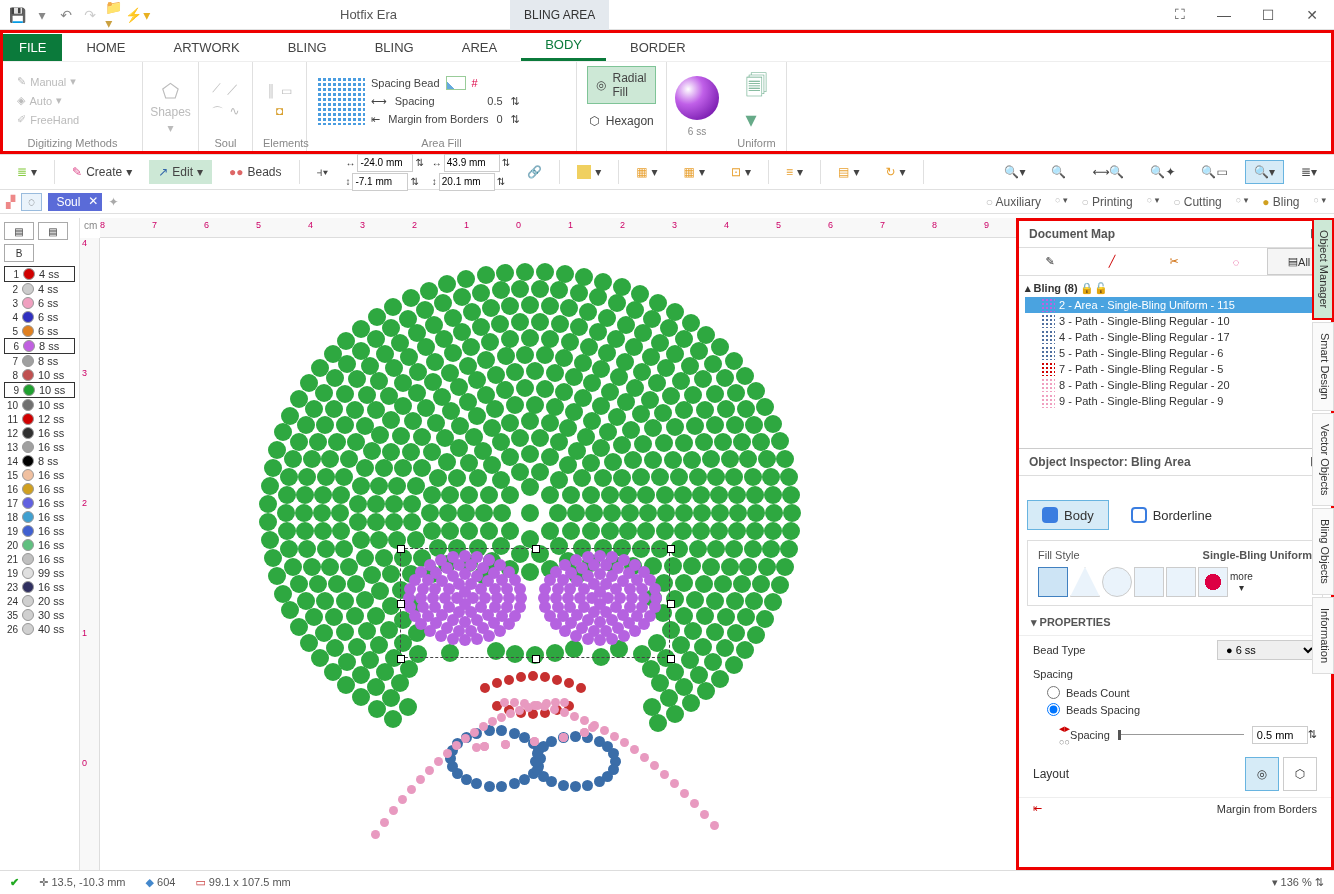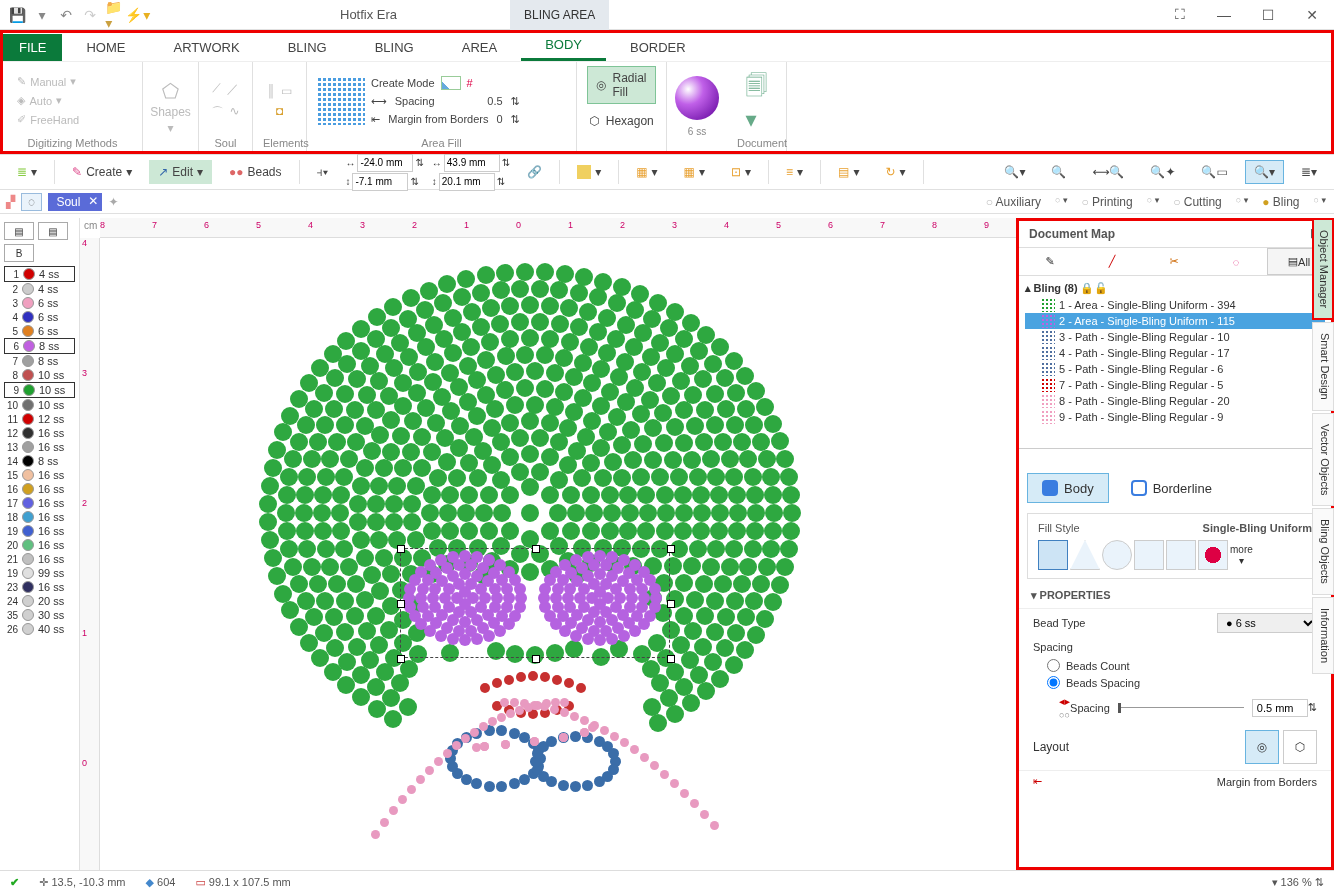--- a/index.html
+++ b/index.html
@@ -184,21 +184,21 @@
             <span style="color:#d8a030">◘</span>
           </div>
       </div>
       <div class="glabel">Elements</div>
     </div>
     <div class="rgroup" style="width:270px">
       <div class="gcontent">
         <div class="blue-dot-pattern" style="width:48px;height:48px;border:none"></div>
         <div class="col" style="color:#444;gap:5px">
           <div style="display:flex;align-items:center;gap:6px">
-              <span>Create Mode</span>
+              <span>Spacing Bead</span>
               <span style="width:20px;height:14px;background:linear-gradient(45deg,#6ad 25%,transparent 25%);border:1px solid #9c9"></span>
               <span style="color:#d04">#</span>
             </div>
           <div style="display:flex;align-items:center;gap:8px">
               <span>⟷</span>
               <span>Spacing</span>
               <span style="margin-left:auto">0.5</span>
               <span>⇅</span>
             </div>
           <div style="display:flex;align-items:center;gap:8px">
@@ -228,21 +228,21 @@
       <div class="gcontent" style="justify-content:center;flex-direction:column">
           <div class="gem"></div>
           <span style="color:#888;font-size:10px">6 ss</span>
         </div>
       <div class="glabel"></div>
     </div>
     <div class="rgroup" style="width:60px">
       <div class="gcontent" style="justify-content:center">
           <span style="font-size:22px;color:#6a8">🗐<br>▾</span>
         </div>
-      <div class="glabel">Document</div>
+      <div class="glabel">Uniform</div>
     </div>
   </div>
 </div>
 
 <div class="toolbar2">
   <div class="tbtn"><span style="color:#8c4">≣</span>▾</div>
   <div class="sep"></div>
   <div class="tbtn"><span style="color:#d48">✎</span><span>Create</span>▾</div>
   <div class="tbtn edit"><span style="color:#36a">↗</span><span>Edit</span>▾</div>
   <div class="tbtn">
@@ -1311,31 +1311,34 @@
       </div>
     <div class="tabrow">
       <div class="t">✎</div>
       <div class="t" style="color:#c00">╱</div>
       <div class="t" style="color:#c60">✂</div>
       <div class="t" style="color:#d06">◌</div>
       <div class="t all">▤ <span>All</span></div>
     </div>
     <div class="tree" id="tree">
       <div class="root">▴ <span>Bling (8)</span> <span style="color:#d0a020">🔒</span><span style="color:#68b">🔓</span></div>
-    <div class="item"><span class="sw" style="background-image:radial-gradient(#20a030 1.5px,transparent 1.5px);background-size:4px 4px"></span>1 - Area - Single-Bling Uniform - 394</div>
         <div class="item sel"><span class="sw" style="background-image:radial-gradient(#c060e0 1.5px,transparent 1.5px);background-size:4px 4px"></span>2 - Area - Single-Bling Uniform - 115</div>
         <div class="item"><span class="sw" style="background-image:radial-gradient(#5070a0 1.5px,transparent 1.5px);background-size:4px 4px"></span>3 - Path - Single-Bling Regular - 10</div>
         <div class="item"><span class="sw" style="background-image:radial-gradient(#5070a0 1.5px,transparent 1.5px);background-size:4px 4px"></span>4 - Path - Single-Bling Regular - 17</div>
         <div class="item"><span class="sw" style="background-image:radial-gradient(#5070a0 1.5px,transparent 1.5px);background-size:4px 4px"></span>5 - Path - Single-Bling Regular - 6</div>
         <div class="item"><span class="sw" style="background-image:radial-gradient(#d00000 1.5px,transparent 1.5px);background-size:4px 4px"></span>7 - Path - Single-Bling Regular - 5</div>
         <div class="item"><span class="sw" style="background-image:radial-gradient(#f0a0c0 1.5px,transparent 1.5px);background-size:4px 4px"></span>8 - Path - Single-Bling Regular - 20</div>
         <div class="item"><span class="sw" style="background-image:radial-gradient(#f0a0c0 1.5px,transparent 1.5px);background-size:4px 4px"></span>9 - Path - Single-Bling Regular - 9</div>
       </div>
 
     <div class="inspector">
+      <div class="phdr">
+          <span>Object Inspector: Bling Area</span>
+          <span>☐</span>
+        </div>
       <div style="text-align:right;padding:2px 8px"><span>⋮</span></div>
       <div class="body-border-tabs">
         <div class="bt active">
             <span class="sq" style="background:#3a7de0"></span>
             <span>Body</span>
           </div>
         <div class="bt">
             <span class="sq" style="border:2px solid #3a7de0"></span>
             <span>Borderline</span>
           </div>

